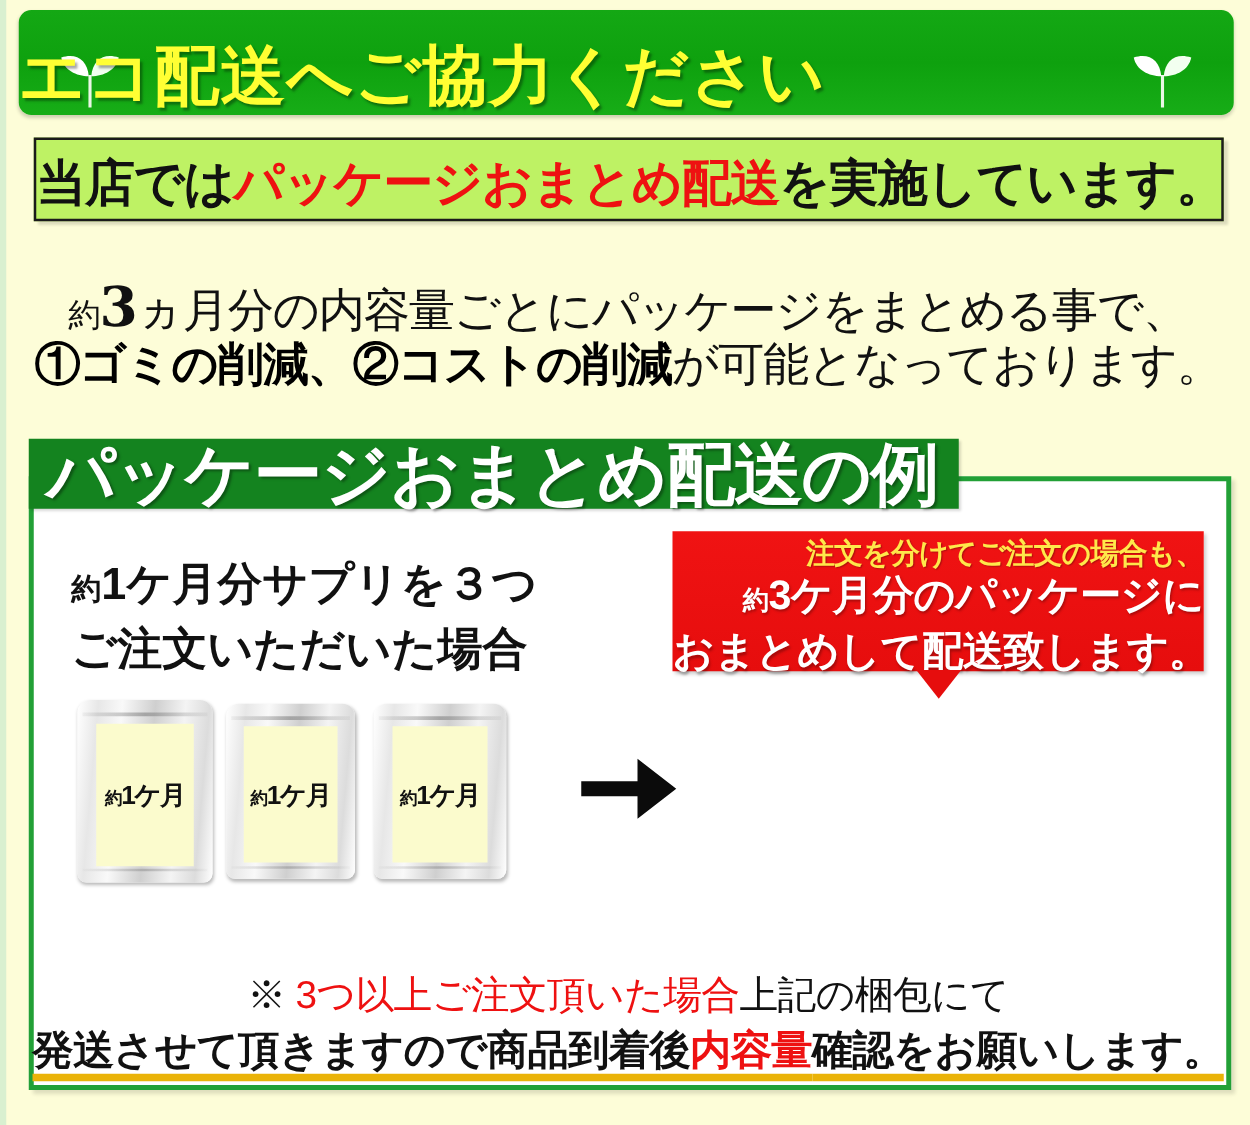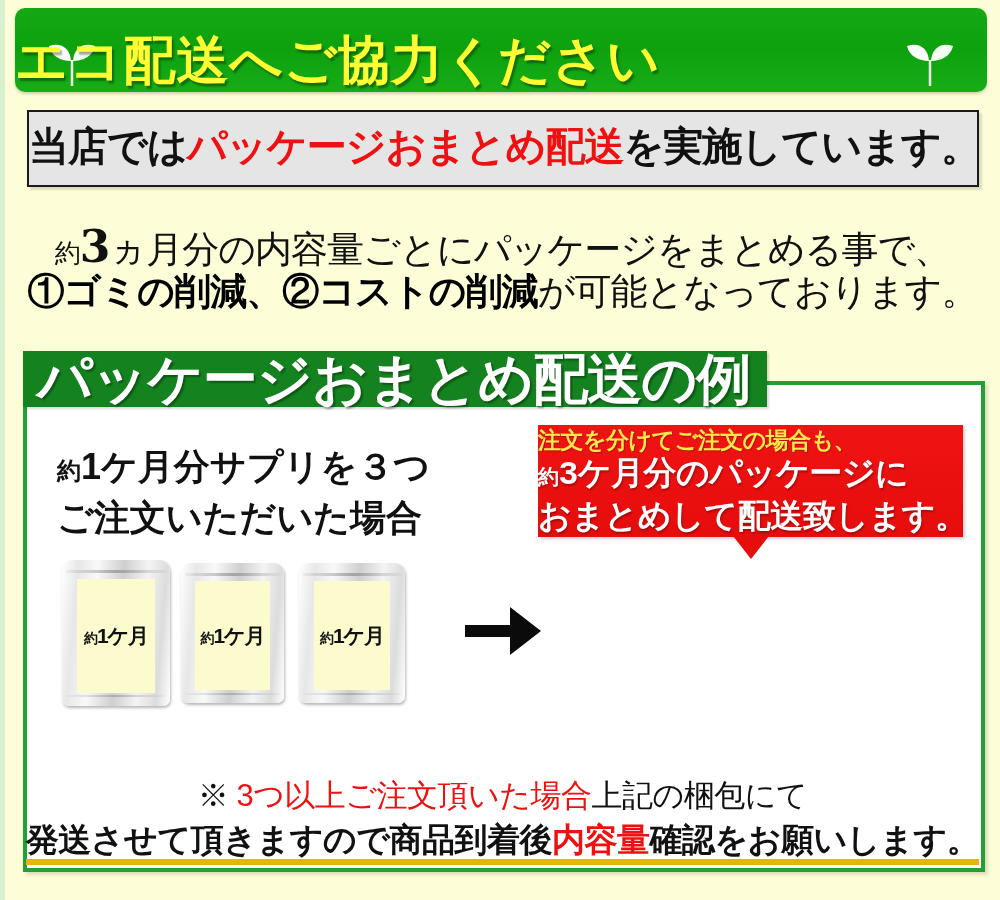--- a/index.html
+++ b/index.html
@@ -56,23 +56,23 @@
   }
   .sprout.left { left: 28px; }
   .sprout.right { right: 28px; }
 
   
   .statement-box {
     position: absolute;
     left: 22px;
     top: 110px;
     width: 952px;
-    height: 77px;
+    height: 67px;
     border: 2px solid #1b1b1b;
-    background: #e5e5e5;
+    background: #bef264;
     box-shadow: 3px 3px 2px rgba(0,0,0,0.13);
     box-sizing: border-box;
   }
   .statement-text {
     position: absolute;
     left: 0; right: 0;
     top: 7px;
     text-align: center;
     font-family: "DejaVu Serif", serif;
     font-weight: bold;
@@ -171,24 +171,24 @@
     position: absolute;
     left: 533px;
     top: 425px;
     width: 425px;
     height: 112px;
     background: linear-gradient(180deg,#f01313 0%,#e60d0d 100%);
     z-index: 5;
     box-shadow: 2px 2px 3px rgba(0,0,0,0.2);
   }
   .red-line {
-    font-family: Liberation Mono, monospace;
-    font-weight: bold;
-    white-space: nowrap;
-    text-align: left;
+    font-family: Liberation Sans, sans-serif;
+    font-weight: bold;
+    white-space: nowrap;
+    text-align: right;
     letter-spacing: -0.5px;
   }
   .red-line.l1 {
     color: #ffe84a;
     font-size: 23px;
     line-height: 28px;
     padding-top: 3px;
     text-shadow: 1px 1px 1px rgba(0,0,0,0.25);
   }
   .red-line.l2, .red-line.l3 {

